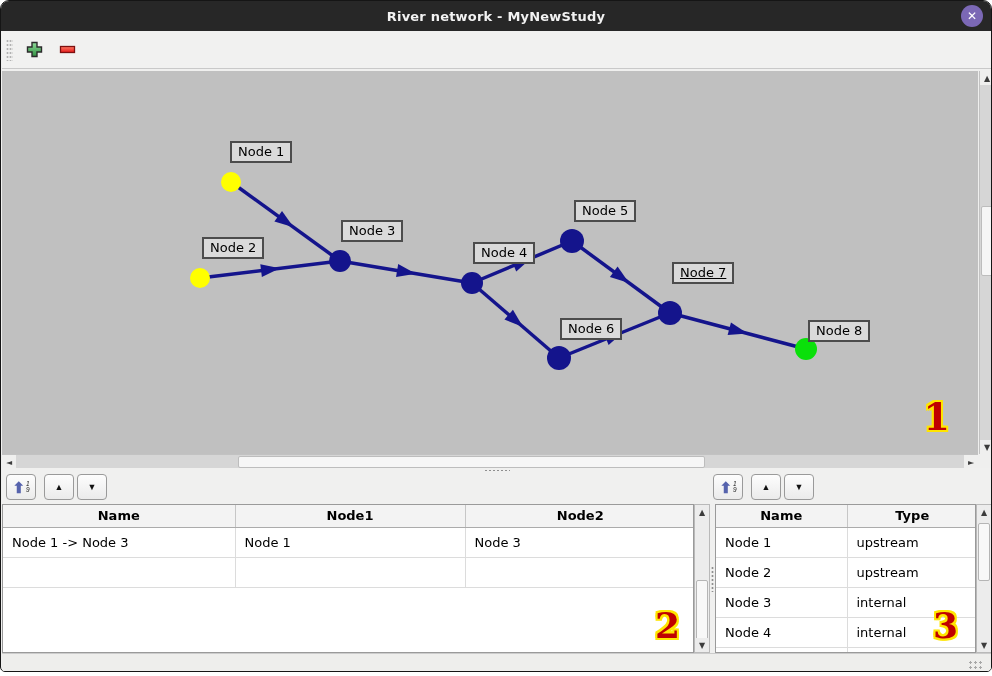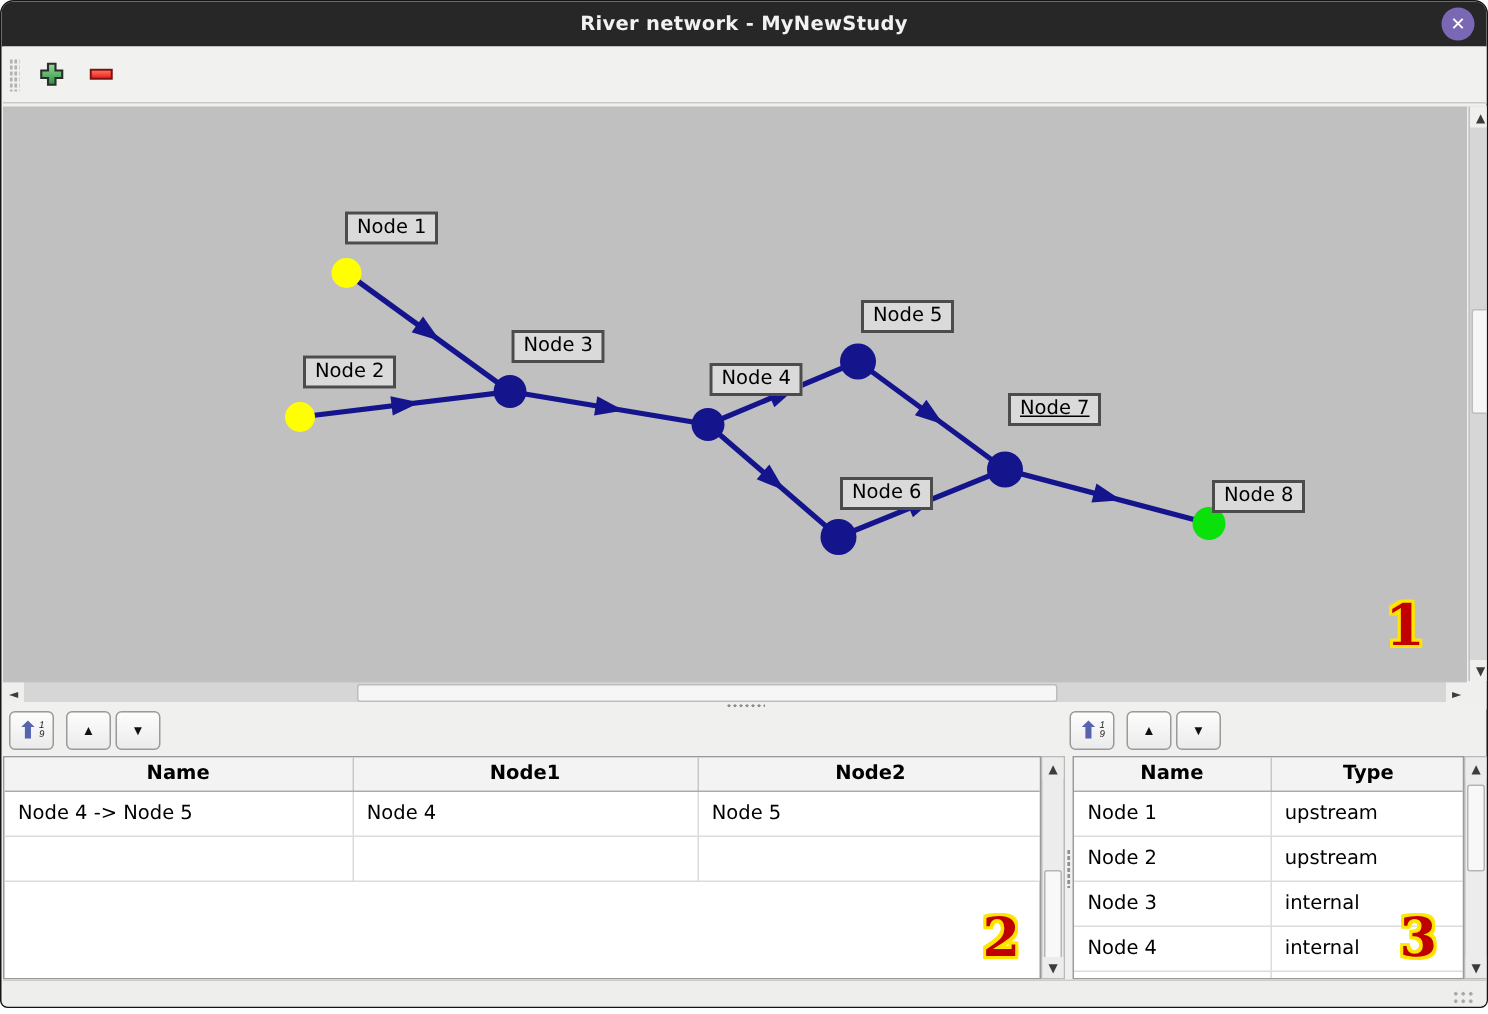--- a/index.html
+++ b/index.html
@@ -227,23 +227,23 @@
           <col style="width:230px">
           <col style="width:230px">
         </colgroup>
       <tbody>
           <tr>
         <th>Name</th>
         <th>Node1</th>
         <th>Node2</th>
       </tr>
       <tr>
-        <td>Node 4 -&gt; Node 5</td>
-        <td>Node 4</td>
-        <td>Node 5</td>
+        <td>Node 1 -&gt; Node 3</td>
+        <td>Node 1</td>
+        <td>Node 3</td>
       </tr>
       <tr>
             <td></td>
             <td></td>
             <td></td>
           </tr>
     </tbody>
       </table>
   </div>
   <div class="tscroll ts-left">

